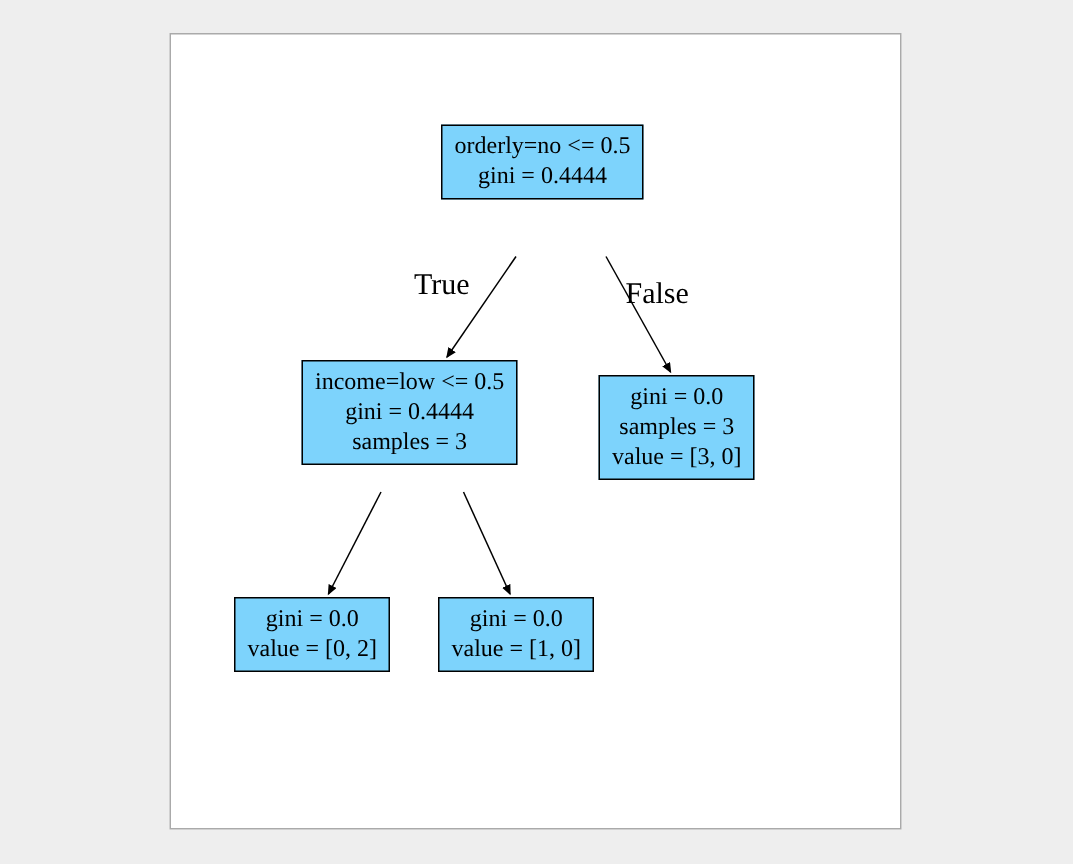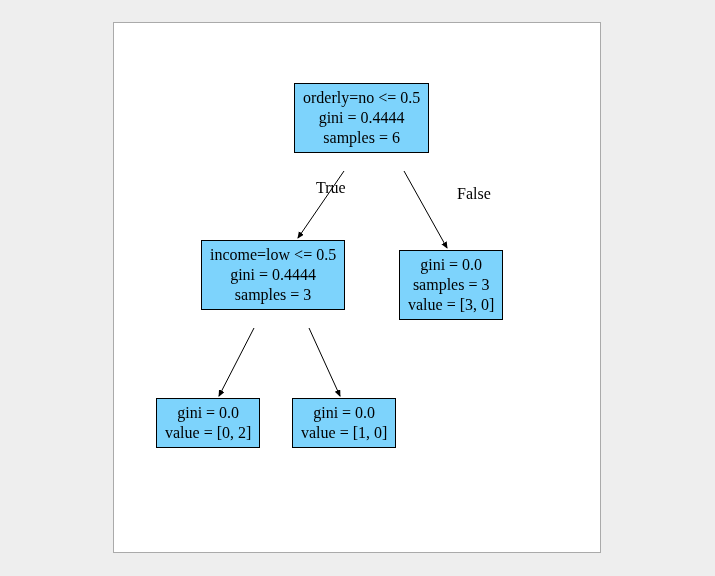--- a/index.html
+++ b/index.html
@@ -27,24 +27,23 @@
     background: #7dd3fc;
     text-align: center;
     font-size: 16px;
     line-height: 1.25;
     box-sizing: border-box;
     padding: 4px 8px;
     white-space: nowrap;
   }
   .label {
     position: absolute;
-    font-size: 16px;
+    font-size: 20px;
     background: transparent;
     white-space: nowrap;
-    margin-left: 40px;
   }
   svg.edges {
     position: absolute;
     left: 0;
     top: 0;
     width: 488px;
     height: 531px;
     overflow: visible;
   }
 </style>
@@ -68,21 +67,20 @@
 
     <line x1="195" y1="305" x2="226" y2="373" stroke="#000" stroke-width="1" marker-end="url(#arrow)"></line>
   </svg>
 
   <div class="label" style="left:162px; top:156px;">True</div>
   <div class="label" style="left:303px; top:162px;">False</div>
 
   <div class="node" style="left:180px; top:60px;">
     <div>orderly=no &lt;= 0.5</div>
     <div>gini = 0.4444</div>
-    <div>samples = 6</div>
   </div>
 
   <div class="node" style="left:87px; top:217px;">
     <div>income=low &lt;= 0.5</div>
     <div>gini = 0.4444</div>
     <div>samples = 3</div>
   </div>
 
   <div class="node" style="left:285px; top:227px;">
     <div>gini = 0.0</div>

